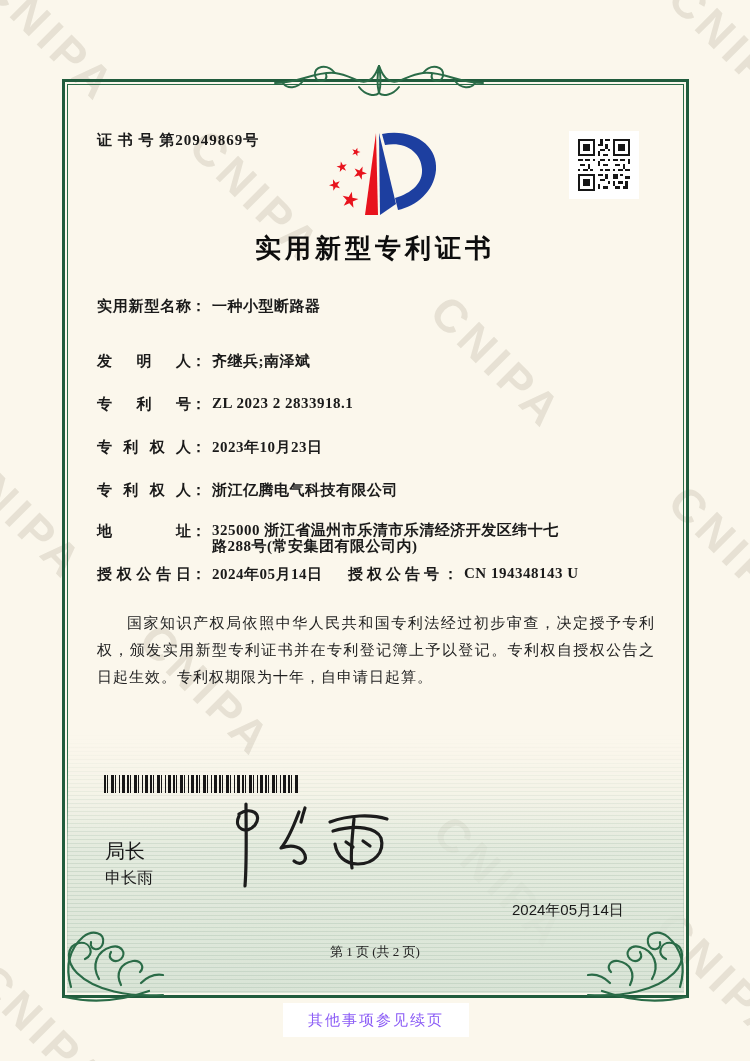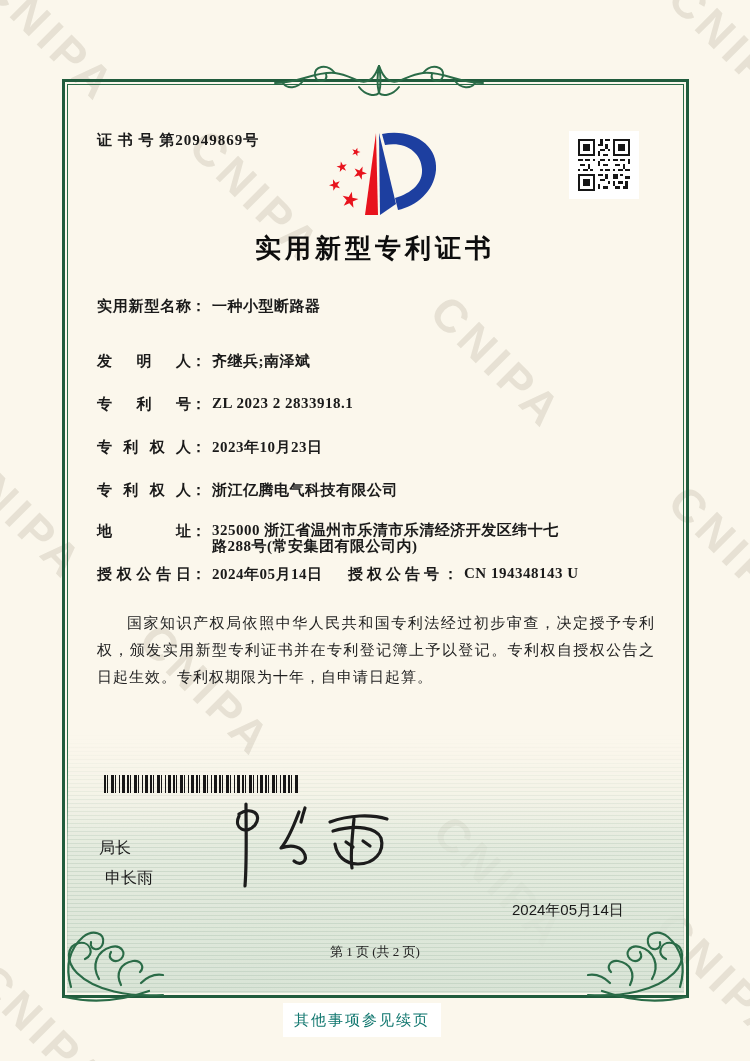--- a/index.html
+++ b/index.html
@@ -72,33 +72,33 @@
   .barcode{
     position:absolute;left:104px;top:775px;width:195px;height:18px;z-index:2;
     background:repeating-linear-gradient(90deg,
       #161616 0 2px, transparent 2px 3px,
       #161616 3px 4px, transparent 4px 7px,
       #161616 7px 10px, transparent 10px 11px,
       #161616 11px 12px, transparent 12px 15px,
       #161616 15px 16px, transparent 16px 18px,
       #161616 18px 21px, transparent 21px 23px);
   }
-  .sig-role{position:absolute;left:99px;top:838px;font-size:16px;z-index:2;
+  .sig-role{position:absolute;left:105px;top:838px;font-size:20px;z-index:2;
     font-family:"Liberation Sans","DejaVu Sans",sans-serif;}
   .sig-name{position:absolute;left:105px;top:868px;font-size:16px;z-index:2;
     font-family:"Liberation Sans","DejaVu Sans",sans-serif;}
   .sig-hand{position:absolute;left:215px;top:798px;width:195px;height:95px;z-index:2;}
   .grant-date-bottom{position:absolute;left:512px;top:901px;font-size:15px;z-index:2;
     font-family:"Liberation Sans","DejaVu Sans",sans-serif;}
   .page-no{position:absolute;left:0;right:0;top:943px;text-align:center;font-size:13px;z-index:2;color:#222;}
   
   .footer-note{
-    position:absolute;left:283px;top:1003px;width:158px;height:34px;z-index:2;
+    position:absolute;left:283px;top:1003px;width:186px;height:34px;z-index:2;
     background:#ffffff;display:flex;align-items:center;justify-content:center;
-    font-size:15px;letter-spacing:2px;color:#0f766e;
+    font-size:15px;letter-spacing:2px;color:#8b5cf6;
   }
 </style>
 </head>
 <body>
 
 <span class="wm" style="left:50px;top:35px">CNIPA</span>
 <span class="wm" style="left:735px;top:48px">CNIPA</span>
 <span class="wm" style="left:256px;top:196px">CNIPA</span>
 <span class="wm" style="left:497px;top:362px">CNIPA</span>
 <span class="wm" style="left:18px;top:513px">CNIPA</span>

